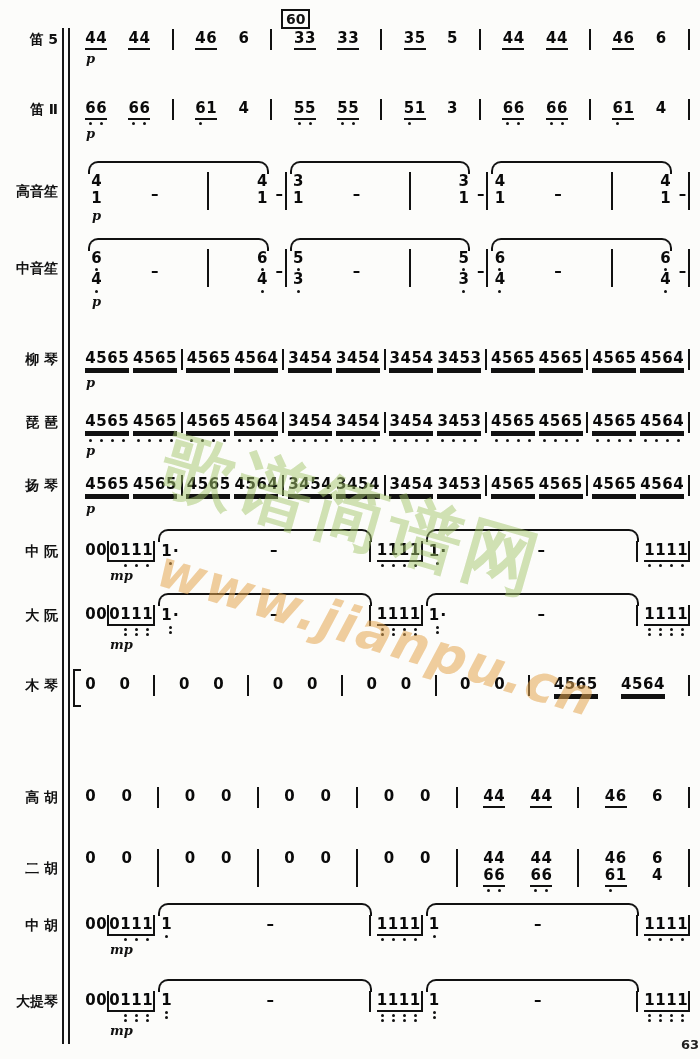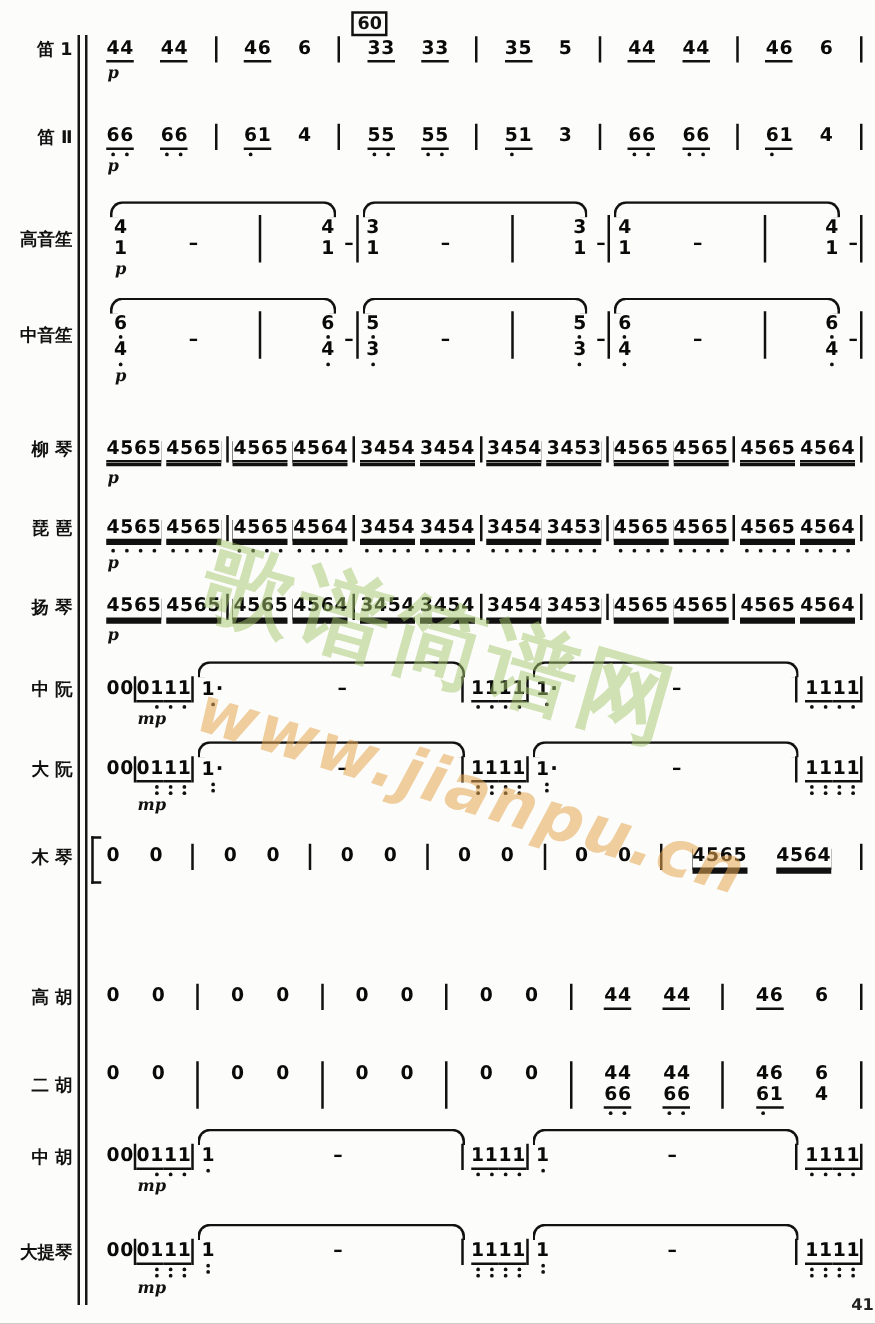--- a/index.html
+++ b/index.html
@@ -34,21 +34,21 @@
   .wm2{position:absolute;left:168px;top:538px;font-size:52px;font-style:italic;font-weight:bold;color:rgba(228,166,80,0.55);transform:rotate(17deg);transform-origin:left top;letter-spacing:2px;white-space:nowrap;z-index:3;pointer-events:none;}
 </style>
 </head>
 <body>
 
 <div class="page">
   <div class="rehearsal">60</div>
   <div class="sysline"></div>
   <div id="score">
       <div class="part-row" style="top: 30px;">
-        <span class="plabel">笛 1</span>
+        <span class="plabel">笛 5</span>
         <div class="music">
           <span class="grp">
             <span class="dg u1">
               <span class="nc" style="width: 11px;">4</span>
               <span class="nc" style="width: 11px;">4</span>
             </span>
             <span class="dyn">p</span>
           </span>
           <span class="grp">
             <span class="dg u1">
@@ -1819,14 +1819,14 @@
                 <i class="dot"></i>
               </span>
             </span>
           </span>
           <span class="bar"></span>
         </div>
       </div>
     </div>
   <div class="wm1">歌谱简谱网</div>
   <div class="wm2">www.jianpu.cn</div>
-  <div class="pagenum">41</div>
+  <div class="pagenum">63</div>
 </div>
 
 </body></html>

